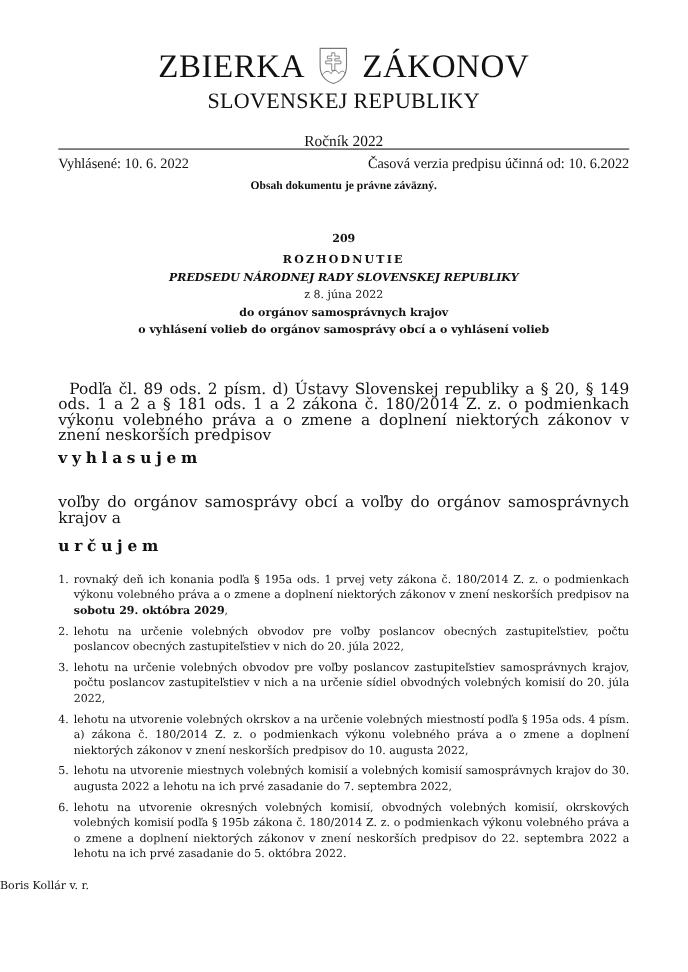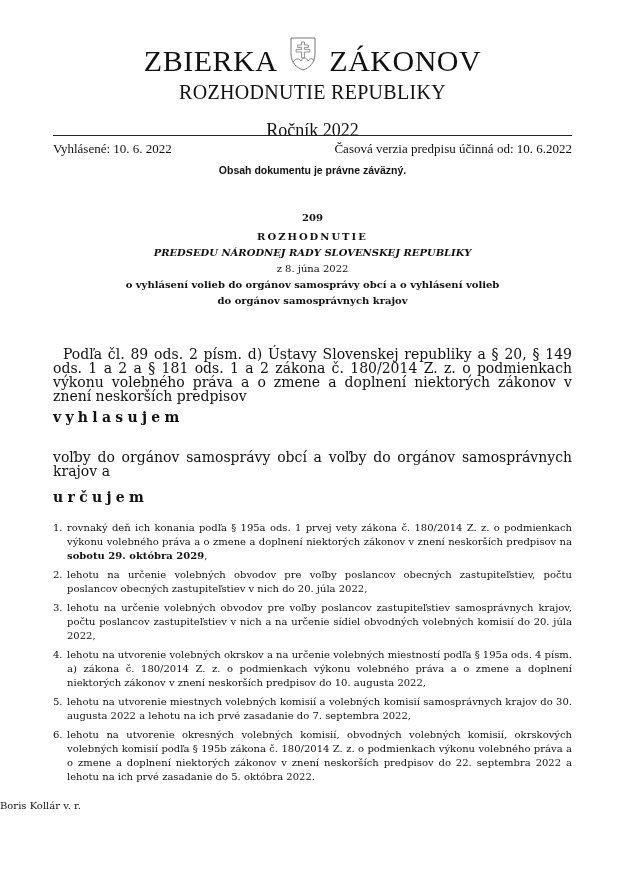--- a/index.html
+++ b/index.html
@@ -1,30 +1,30 @@
 <!DOCTYPE html>
 <html><head>
 <meta charset="utf-8">
 <style>
   html, body { margin: 0; padding: 0; background: #ffffff; }
   body { width: 625px; height: 884px; position: relative; overflow: hidden; color: #111; font-family: "DejaVu Serif", serif; }
   .page { position: absolute; left: 0; top: 0; width: 625px; height: 884px; }
 
   .masthead { position: absolute; left: 0; right: 0; top: 44px; text-align: center; }
-  .mh-row { display: flex; justify-content: center; align-items: flex-start; gap: 12px; }
+  .mh-row { display: flex; justify-content: center; align-items: flex-end; gap: 12px; }
   .mh-title { font-family: "Liberation Serif", serif; font-size: 30px; letter-spacing: 0.5px; color: #111; line-height: 34px; }
   .emblem { width: 28px; height: 36px; display: inline-block; margin-top: -8px; }
   .mh-sub { font-family: "Liberation Serif", serif; font-size: 20px; letter-spacing: 0.3px; margin-top: 2px; line-height: 24px; }
-  .mh-year { font-family: "Liberation Serif", serif; font-size: 18px; margin-top: 16px; line-height: 20px; }
+  .mh-year { font-family: "Liberation Serif", serif; font-size: 14px; margin-top: 16px; line-height: 20px; }
 
   .rule { position: absolute; left: 53px; right: 53px; top: 135px; height: 0; border-top: 1.3px solid #222; }
 
   .meta { position: absolute; left: 53px; right: 53px; top: 141px; display: flex; justify-content: space-between; font-family: "Liberation Serif", serif; font-size: 13px; line-height: 16px; }
 
-  .binding { position: absolute; left: 0; right: 0; top: 164px; text-align: center; font-family: Liberation Sans, sans-serif; font-size: 10.5px; font-weight: bold; }
+  .binding { position: absolute; left: 0; right: 0; top: 164px; text-align: center; font-family: Liberation Serif, serif; font-size: 10.5px; font-weight: bold; }
 
   .heading { position: absolute; left: 0; right: 0; top: 210px; text-align: center; font-family: "DejaVu Serif", serif; font-size: 10px; line-height: 16px; }
   .heading .num { font-weight: bold; margin-bottom: 3px; }
   .heading .type { font-weight: bold; letter-spacing: 2px; }
   .heading .issuer { font-weight: bold; font-style: italic; }
   .heading .date { font-weight: normal; }
   .heading .subject { font-weight: bold; }
 
   .body-text { position: absolute; left: 53px; right: 53px; font-family: "DejaVu Serif", serif; font-size: 14px; line-height: 14px; text-align: justify; }
   .preamble { top: 347px; text-indent: 10px; }
@@ -51,40 +51,40 @@
       <span class="mh-title">ZBIERKA</span>
       <span class="emblem">
         <svg width="28" height="36" viewBox="0 0 28 36">
           <path d="M2 2 H26 V18 C26 27 20 32 14 34 C8 32 2 27 2 18 Z" fill="#fff" stroke="#777" stroke-width="1"></path>
           <path d="M12.6 6 h2.8 v3 h4 v2.4 h-4 v2 h5.5 v2.6 h-5.5 v6 h-2.8 v-6 h-5.5 v-2.6 h5.5 v-2 h-4 v-2.4 h4 z" fill="#fff" stroke="#777" stroke-width="0.8"></path>
           <path d="M4 26 C7 22 10 22 12 25 C14 21 17 21 19 25 C21 22 24 22 25 25" fill="none" stroke="#777" stroke-width="0.9"></path>
         </svg>
       </span>
       <span class="mh-title">ZÁKONOV</span>
     </div>
-    <div class="mh-sub">ROZHODNUTIE REPUBLIKY</div>
+    <div class="mh-sub">SLOVENSKEJ REPUBLIKY</div>
     <div class="mh-year">Ročník 2022</div>
   </div>
 
   <div class="rule"></div>
 
   <div class="meta">
     <span>Vyhlásené: 10. 6. 2022</span>
     <span>Časová verzia predpisu účinná od: 10. 6.2022</span>
   </div>
 
   <div class="binding">Obsah dokumentu je právne záväzný.</div>
 
   <div class="heading">
     <div class="num">209</div>
     <div class="type">ROZHODNUTIE</div>
     <div class="issuer">PREDSEDU NÁRODNEJ RADY SLOVENSKEJ REPUBLIKY</div>
     <div class="date">z 8. júna 2022</div>
+    <div class="subject">do orgánov samosprávnych krajov</div>
     <div class="subject">o vyhlásení volieb do orgánov samosprávy obcí a o vyhlásení volieb</div>
-    <div class="subject">do orgánov samosprávnych krajov</div>
   </div>
 
   <div class="body-text preamble">Podľa čl. 89 ods. 2 písm. d) Ústavy Slovenskej republiky a § 20, § 149 ods. 1 a 2 a § 181 ods. 1 a 2 zákona č. 180/2014 Z. z. o podmienkach výkonu volebného práva a o zmene a doplnení niektorých zákonov v znení neskorších predpisov</div>
 
   <div class="body-text decl">voľby do orgánov samosprávy obcí a voľby do orgánov samosprávnych krajov a</div>
 
   <div class="body-text kw1 spaced">vyhlasujem</div>
 
   <div class="body-text kw2 spaced">určujem</div>
 

